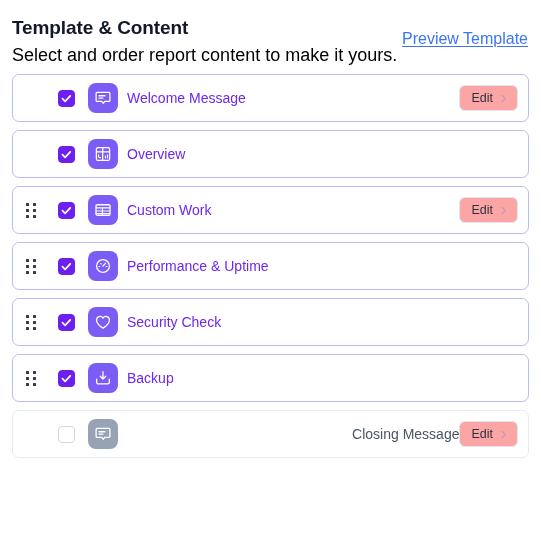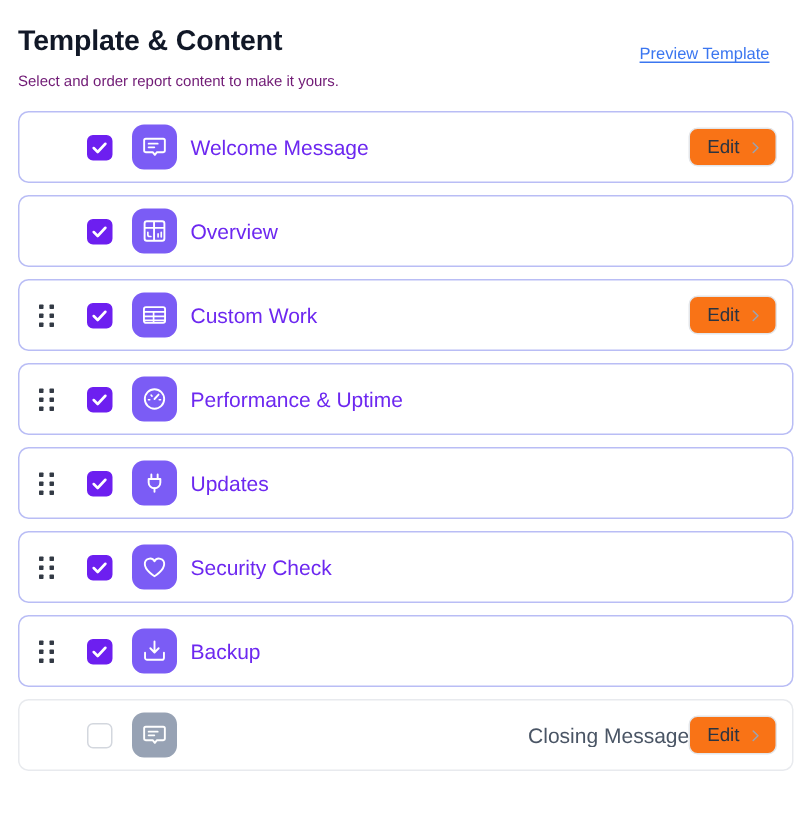--- a/index.html
+++ b/index.html
@@ -32,30 +32,30 @@
   }
   .header-title {
     font-size: 19px;
     font-weight: bold;
     color: #111827;
     letter-spacing: -0.1px;
     line-height: 24px;
     margin: 0;
   }
   .header-subtitle {
-    font-size: 10px;
-    color: #701a75;
+    font-size: 18px;
+    color: #000000;
     line-height: 20px;
     margin-top: 5px;
   }
   .preview-link {
     position: absolute;
-    right: 16px;
+    right: 1px;
     top: 30px;
-    font-size: 11px;
+    font-size: 16px;
     color: #3b76f0;
     text-decoration: underline;
     text-underline-offset: 2px;
     cursor: pointer;
     white-space: nowrap;
   }
 
   
   .list {
     display: flex;
@@ -167,21 +167,21 @@
     align-items: center;
     padding-right: 10px;
   }
   .edit-btn {
     display: inline-flex;
     align-items: center;
     gap: 5px;
     height: 26px;
     padding: 0 8px 0 11px;
     box-sizing: border-box;
-    background: #f97316;
+    background: #fca5a5;
     border: 1px solid #e3e6ea;
     border-radius: 6px;
     font-size: 12.5px;
     color: #2b3442;
     cursor: pointer;
   }
   .edit-btn .chev {
     color: #9aa3b0;
     display: inline-flex;
   }
@@ -324,48 +324,20 @@
         <div class="cb-slot">
           <div class="checkbox">
             <svg width="11" height="11" viewBox="0 0 12 12">
               <path d="M1.6 6.2l2.9 2.9 5.6-6" fill="none" stroke="#ffffff" stroke-width="1.9" stroke-linecap="round" stroke-linejoin="round"></path>
             </svg>
           </div>
         </div>
         <div class="tile-slot">
           <div class="tile">
             <svg width="18" height="18" viewBox="0 0 24 24">
-              <use href="#ic-plug-icon"></use>
-            </svg>
-          </div>
-        </div>
-        <div class="row-label">Updates</div>
-        <div class="edit-slot"></div>
-      </div>
-      <div class="row">
-        <div class="handle-slot">
-          <div class="drag-handle">
-            <i></i>
-            <i></i>
-            <i></i>
-            <i></i>
-            <i></i>
-            <i></i>
-          </div>
-        </div>
-        <div class="cb-slot">
-          <div class="checkbox">
-            <svg width="11" height="11" viewBox="0 0 12 12">
-              <path d="M1.6 6.2l2.9 2.9 5.6-6" fill="none" stroke="#ffffff" stroke-width="1.9" stroke-linecap="round" stroke-linejoin="round"></path>
-            </svg>
-          </div>
-        </div>
-        <div class="tile-slot">
-          <div class="tile">
-            <svg width="18" height="18" viewBox="0 0 24 24">
               <use href="#ic-heart-shield-icon"></use>
             </svg>
           </div>
         </div>
         <div class="row-label">Security Check</div>
         <div class="edit-slot"></div>
       </div>
       <div class="row">
         <div class="handle-slot">
           <div class="drag-handle">

